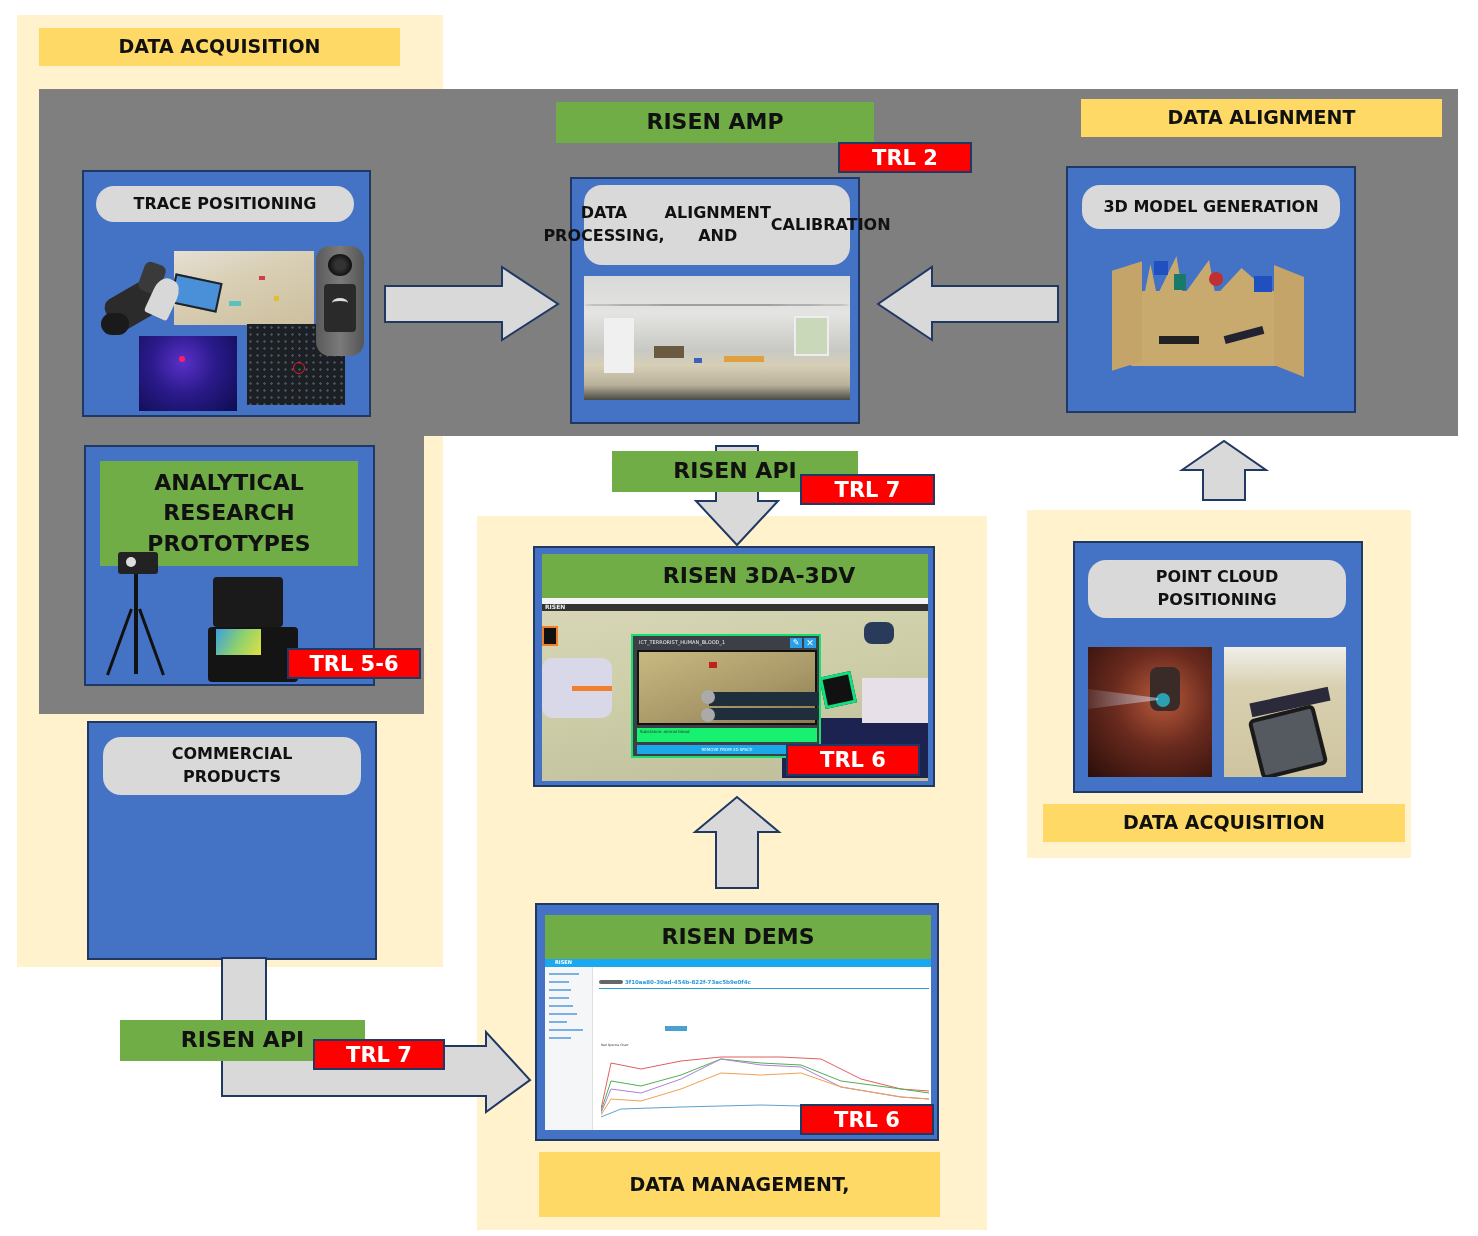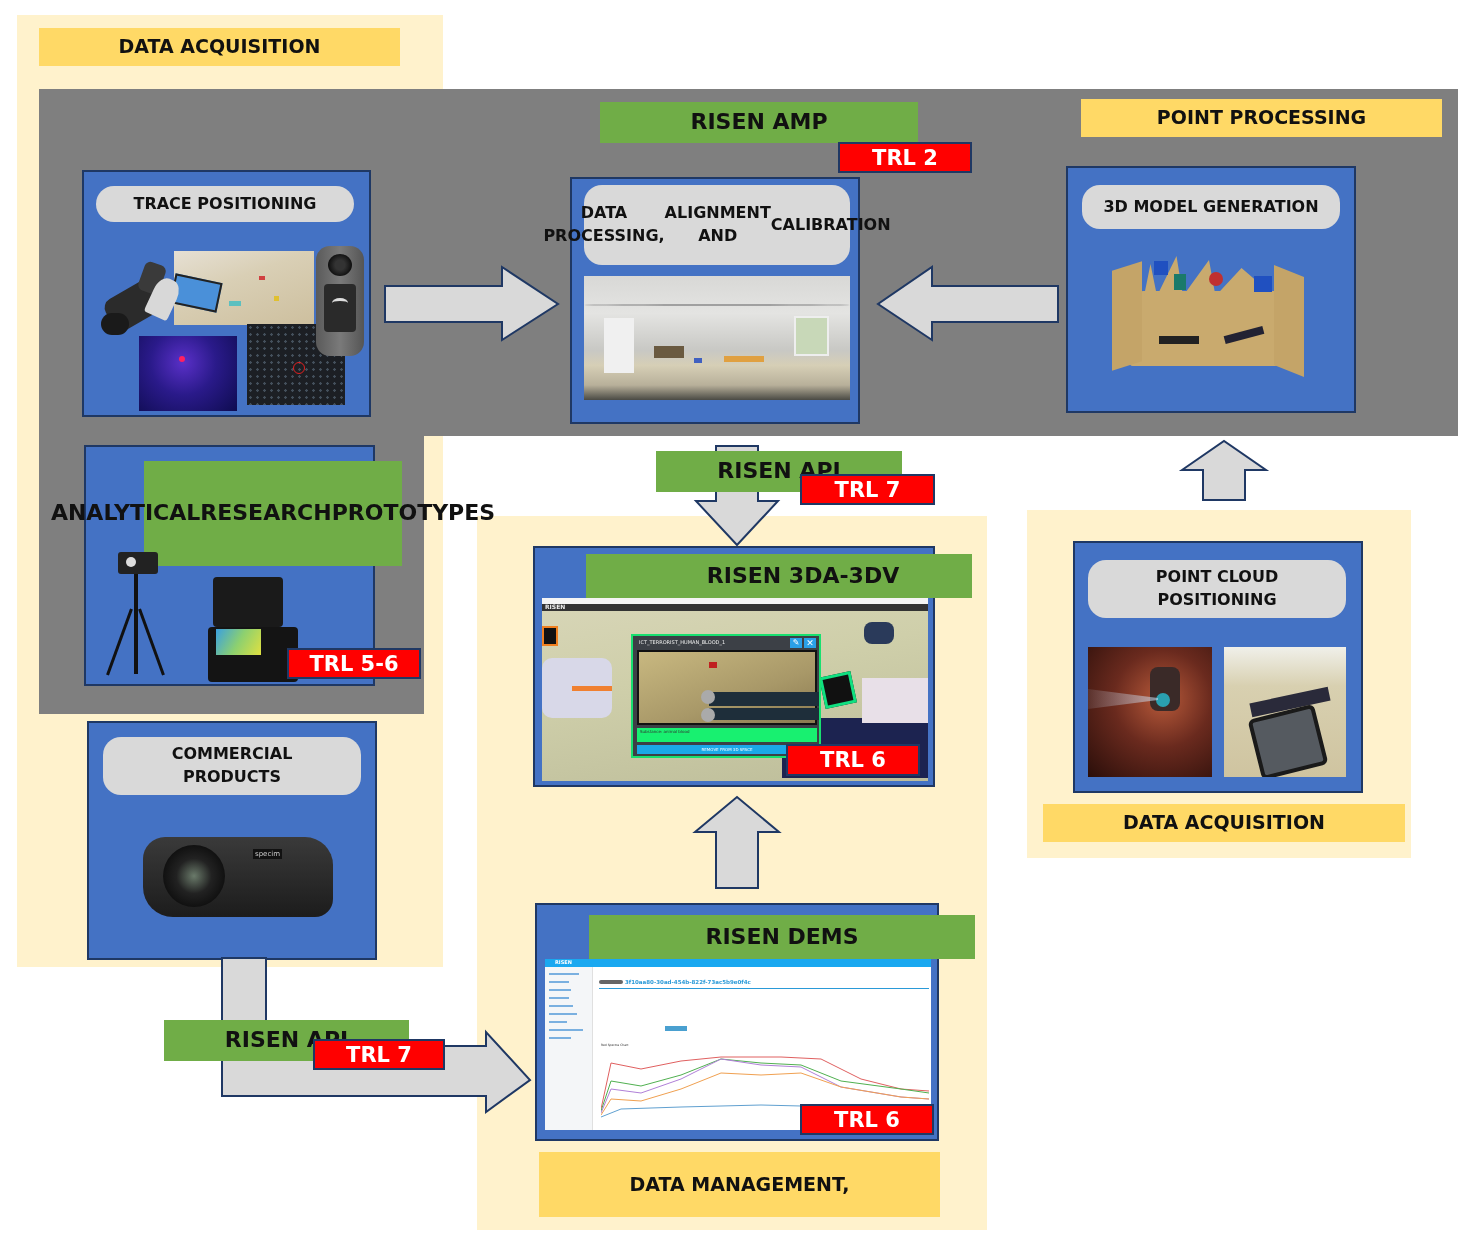--- a/index.html
+++ b/index.html
@@ -4,42 +4,42 @@
 <style>
   html, body { margin:0; padding:0; }
   body { width:1478px; height:1236px; position:relative; background:#ffffff; overflow:hidden;
          font-family:"DejaVu Sans", sans-serif; }
   .abs { position:absolute; box-sizing:border-box; }
   .cream { background:#fff2cc; }
   .gray { background:#7f7f7f; }
   .ylabel { background:#ffd966; display:flex; align-items:center; justify-content:center;
             font-weight:bold; color:#111; font-size:19px; text-align:center; line-height:1.35; }
   .glabel { background:#70ad47; display:flex; align-items:center; justify-content:center;
-            font-weight:bold; color:#111; font-size:22px; text-align:center; line-height:1.38;margin-left:44px; }
+            font-weight:bold; color:#111; font-size:22px; text-align:center; line-height:1.38; }
   .trl { background:#ff0000; border:2px solid #1f3864; color:#fff; font-weight:bold; font-size:21px;
          display:flex; align-items:center; justify-content:center; }
   .bluebox { background:#4472c4; border:2px solid #1f3864; }
   .greylabel { background:#d9d9d9; display:flex; align-items:center; justify-content:center;
                font-weight:bold; color:#111; font-size:16px; text-align:center; line-height:1.42;border-radius:18px; }
   .img { overflow:hidden; }
   svg.arrow { position:absolute; overflow:visible; }
   .photo-label { position:absolute; font-size:6px; color:#333; }
 </style>
 </head>
 <body>
 
 <div class="abs cream" style="left:17px;top:15px;width:426px;height:952px;"></div>
 <div class="abs cream" style="left:477px;top:516px;width:510px;height:714px;"></div>
 <div class="abs cream" style="left:1027px;top:510px;width:384px;height:348px;"></div>
 
 <div class="abs gray" style="left:39px;top:89px;width:1419px;height:347px;"></div>
 <div class="abs gray" style="left:39px;top:435px;width:385px;height:279px;"></div>
 
 <div class="abs ylabel" style="left:39px;top:28px;width:361px;height:38px;">DATA ACQUISITION</div>
-<div class="abs ylabel" style="left:1081px;top:99px;width:361px;height:38px;">POINT PROCESSING</div>
+<div class="abs ylabel" style="left:1081px;top:99px;width:361px;height:38px;">DATA ALIGNMENT</div>
 <div class="abs ylabel" style="left:1043px;top:804px;width:362px;height:38px;">DATA ACQUISITION</div>
 <div class="abs ylabel" style="left:539px;top:1152px;width:401px;height:65px;flex-direction:column;">
   <span>DATA MANAGEMENT,</span>
 </div>
 
 <div class="abs glabel" style="left:556px;top:102px;width:318px;height:41px;">RISEN AMP</div>
 <div class="abs trl" style="left:838px;top:142px;width:134px;height:31px;">TRL 2</div>
 
 <div class="abs bluebox" style="left:82px;top:170px;width:289px;height:247px;">
   <div class="abs greylabel" style="left:12px;top:14px;width:258px;height:36px;">TRACE POSITIONING</div>
@@ -109,21 +109,21 @@
     <div class="abs" style="left:150px;top:30px;width:18px;height:16px;background:#2050c0;"></div>
     <div class="abs" style="left:50px;top:15px;width:14px;height:14px;background:#2050c0;"></div>
   </div>
 </div>
 
 <svg class="arrow" style="left:1181px;top:440px;" width="86" height="62" viewBox="0 0 86 62">
   <polygon points="1,30 43,1 85,30 64,30 64,60 22,60 22,30" fill="#d9d9d9" stroke="#1f3864" stroke-width="2"></polygon>
 </svg>
 
 <div class="abs bluebox" style="left:84px;top:445px;width:291px;height:241px;">
-  <div class="abs glabel" style="left:14px;top:14px;width:258px;height:105px;flex-direction:row;">
+  <div class="abs glabel" style="left:14px;top:14px;width:258px;height:105px;flex-direction:column;">
     <span>ANALYTICAL</span>
     <span>RESEARCH</span>
     <span>PROTOTYPES</span>
   </div>
   <div class="abs" style="left:14px;top:100px;width:70px;height:135px;">
     <div class="abs" style="left:18px;top:5px;width:40px;height:22px;background:#222;border-radius:3px;"></div>
     <div class="abs" style="left:26px;top:10px;width:10px;height:10px;border-radius:50%;background:#ddd;"></div>
     <div class="abs" style="left:34px;top:27px;width:4px;height:100px;background:#111;"></div>
     <div class="abs" style="left:18px;top:60px;width:3px;height:70px;background:#111;transform:rotate(20deg);"></div>
     <div class="abs" style="left:50px;top:60px;width:3px;height:70px;background:#111;transform:rotate(-20deg);"></div>
@@ -133,24 +133,20 @@
     <div class="abs" style="left:0;top:50px;width:90px;height:55px;background:#141414;border-radius:4px;"></div>
     <div class="abs" style="left:8px;top:52px;width:45px;height:26px;background:linear-gradient(120deg,#3aa0e0,#8cd070,#e0e040);"></div>
   </div>
 </div>
 <div class="abs trl" style="left:287px;top:648px;width:134px;height:31px;">TRL 5-6</div>
 
 <div class="abs bluebox" style="left:87px;top:721px;width:290px;height:239px;">
   <div class="abs greylabel" style="left:14px;top:14px;width:258px;height:58px;flex-direction:column;">
     <span>COMMERCIAL</span>
     <span>PRODUCTS</span>
-  </div>
-  <div class="abs" style="left:54px;top:114px;width:190px;height:80px;background:linear-gradient(180deg,#3a3a3a,#1c1c1c);border-radius:22px 28px 18px 30px;">
-    <div class="abs" style="left:20px;top:8px;width:62px;height:62px;border-radius:50%;background:radial-gradient(circle,#6a7a6a 0%,#222 40%,#111 70%,#2a2a2a 100%);"></div>
-    <div class="abs" style="left:110px;top:12px;font-size:7px;color:#ccc;background:#111;padding:1px 2px;">specim</div>
   </div>
 </div>
 
 <svg class="arrow" style="left:220px;top:958px;" width="312" height="158" viewBox="0 0 312 158">
   <polygon points="2,0 46,0 46,88 266,88 266,74 310,122 266,154 266,138 2,138" fill="#d9d9d9" stroke="#1f3864" stroke-width="2"></polygon>
 </svg>
 <div class="abs glabel" style="left:120px;top:1020px;width:245px;height:41px;">RISEN API</div>
 <div class="abs trl" style="left:313px;top:1039px;width:132px;height:31px;">TRL 7</div>
 
 <svg class="arrow" style="left:694px;top:445px;" width="86" height="102" viewBox="0 0 86 102">

